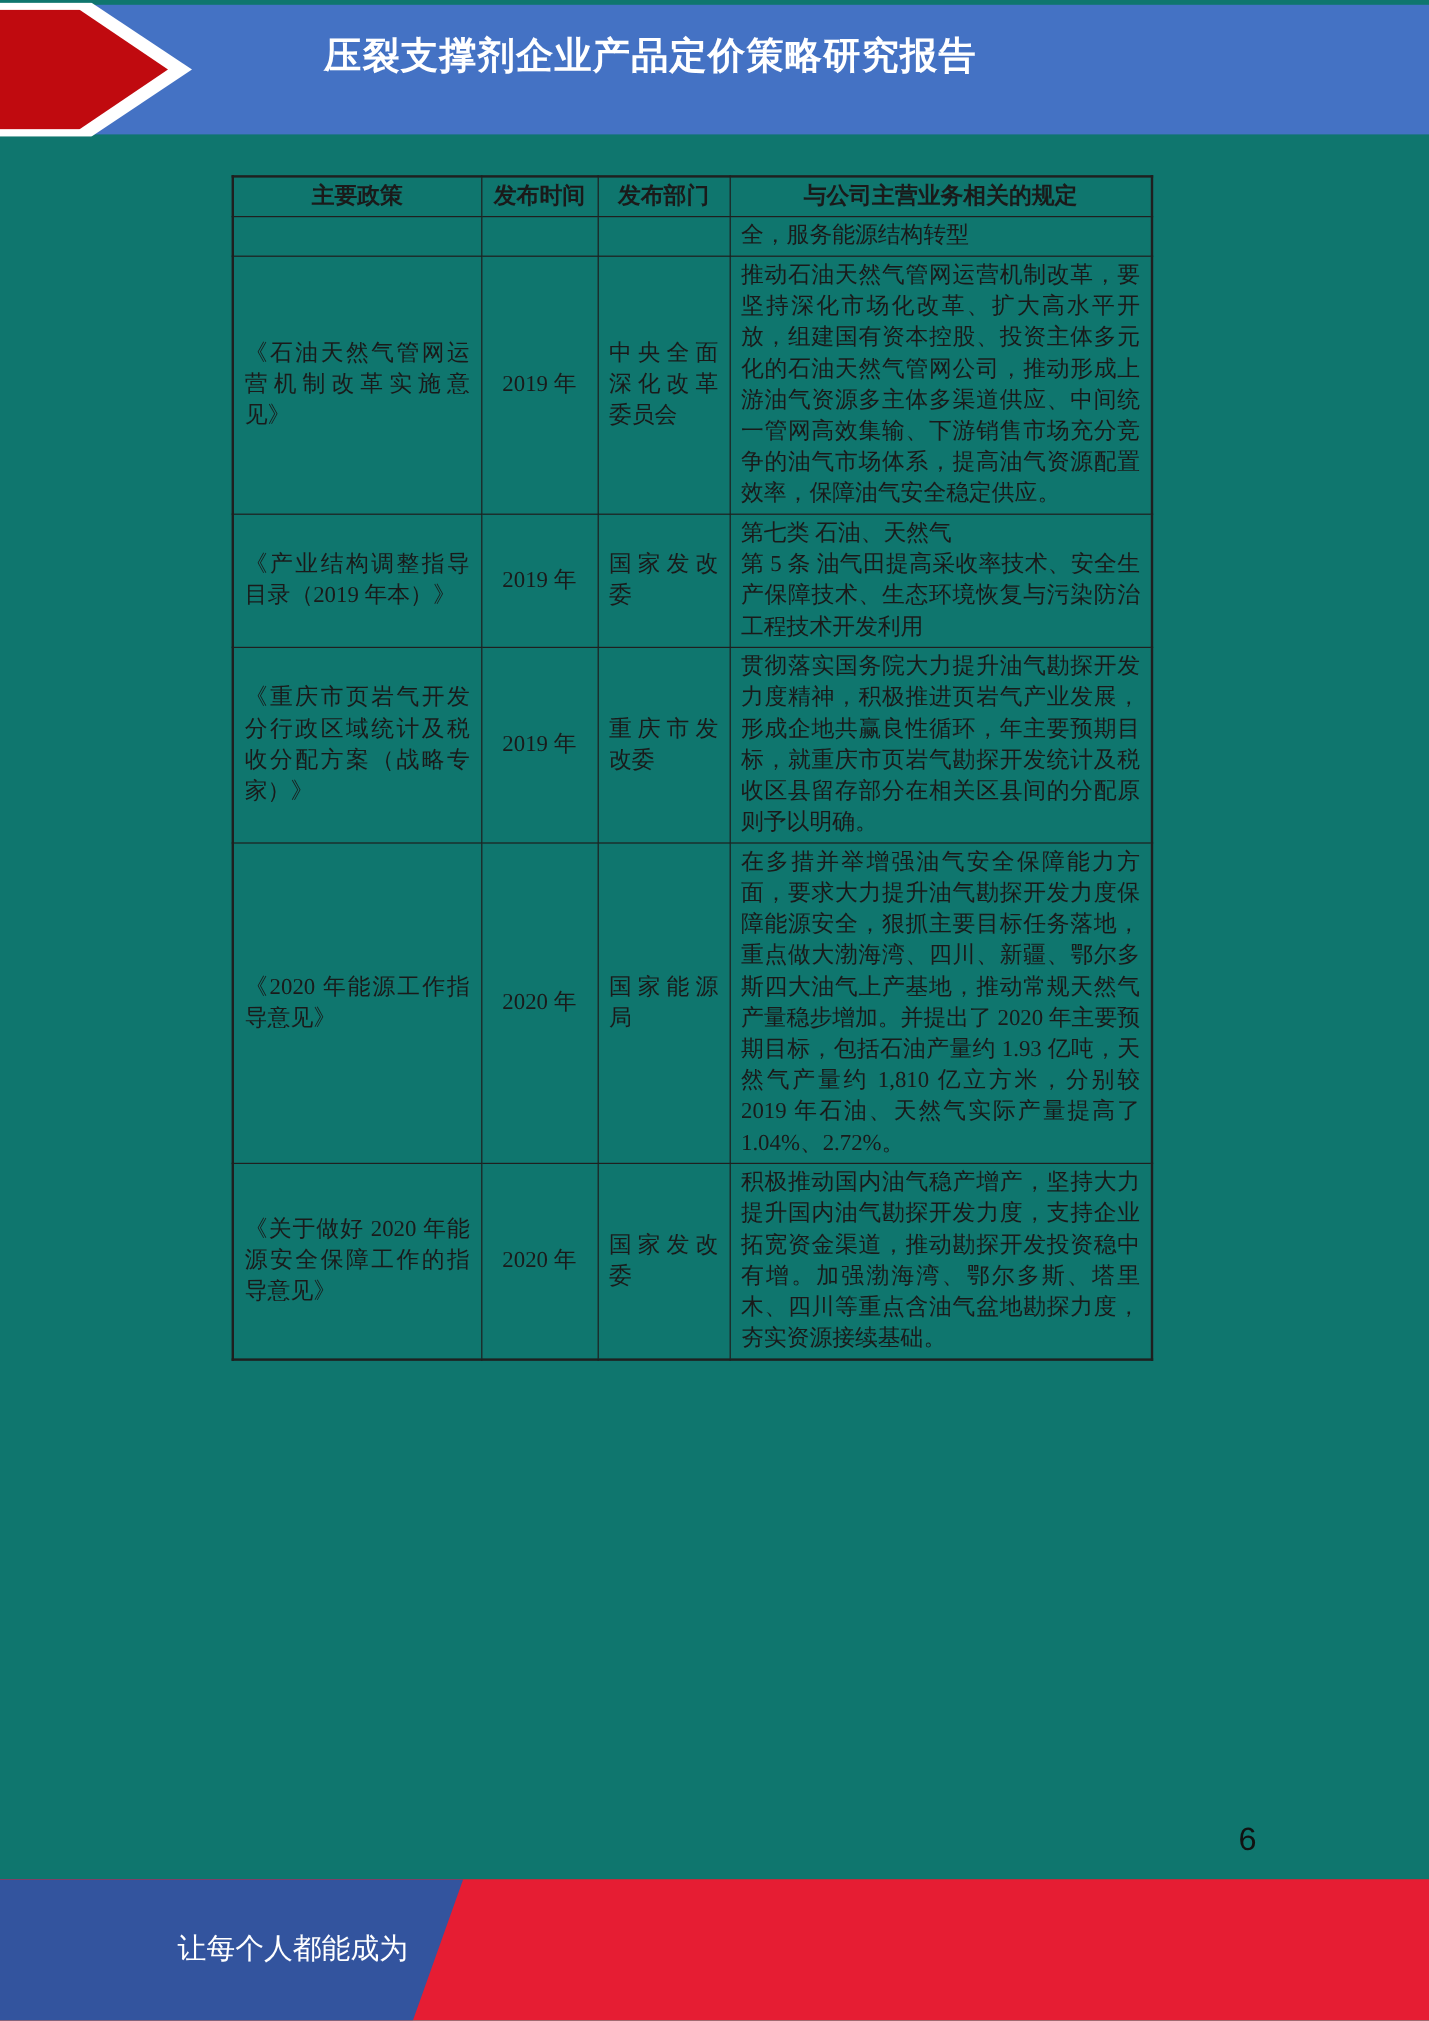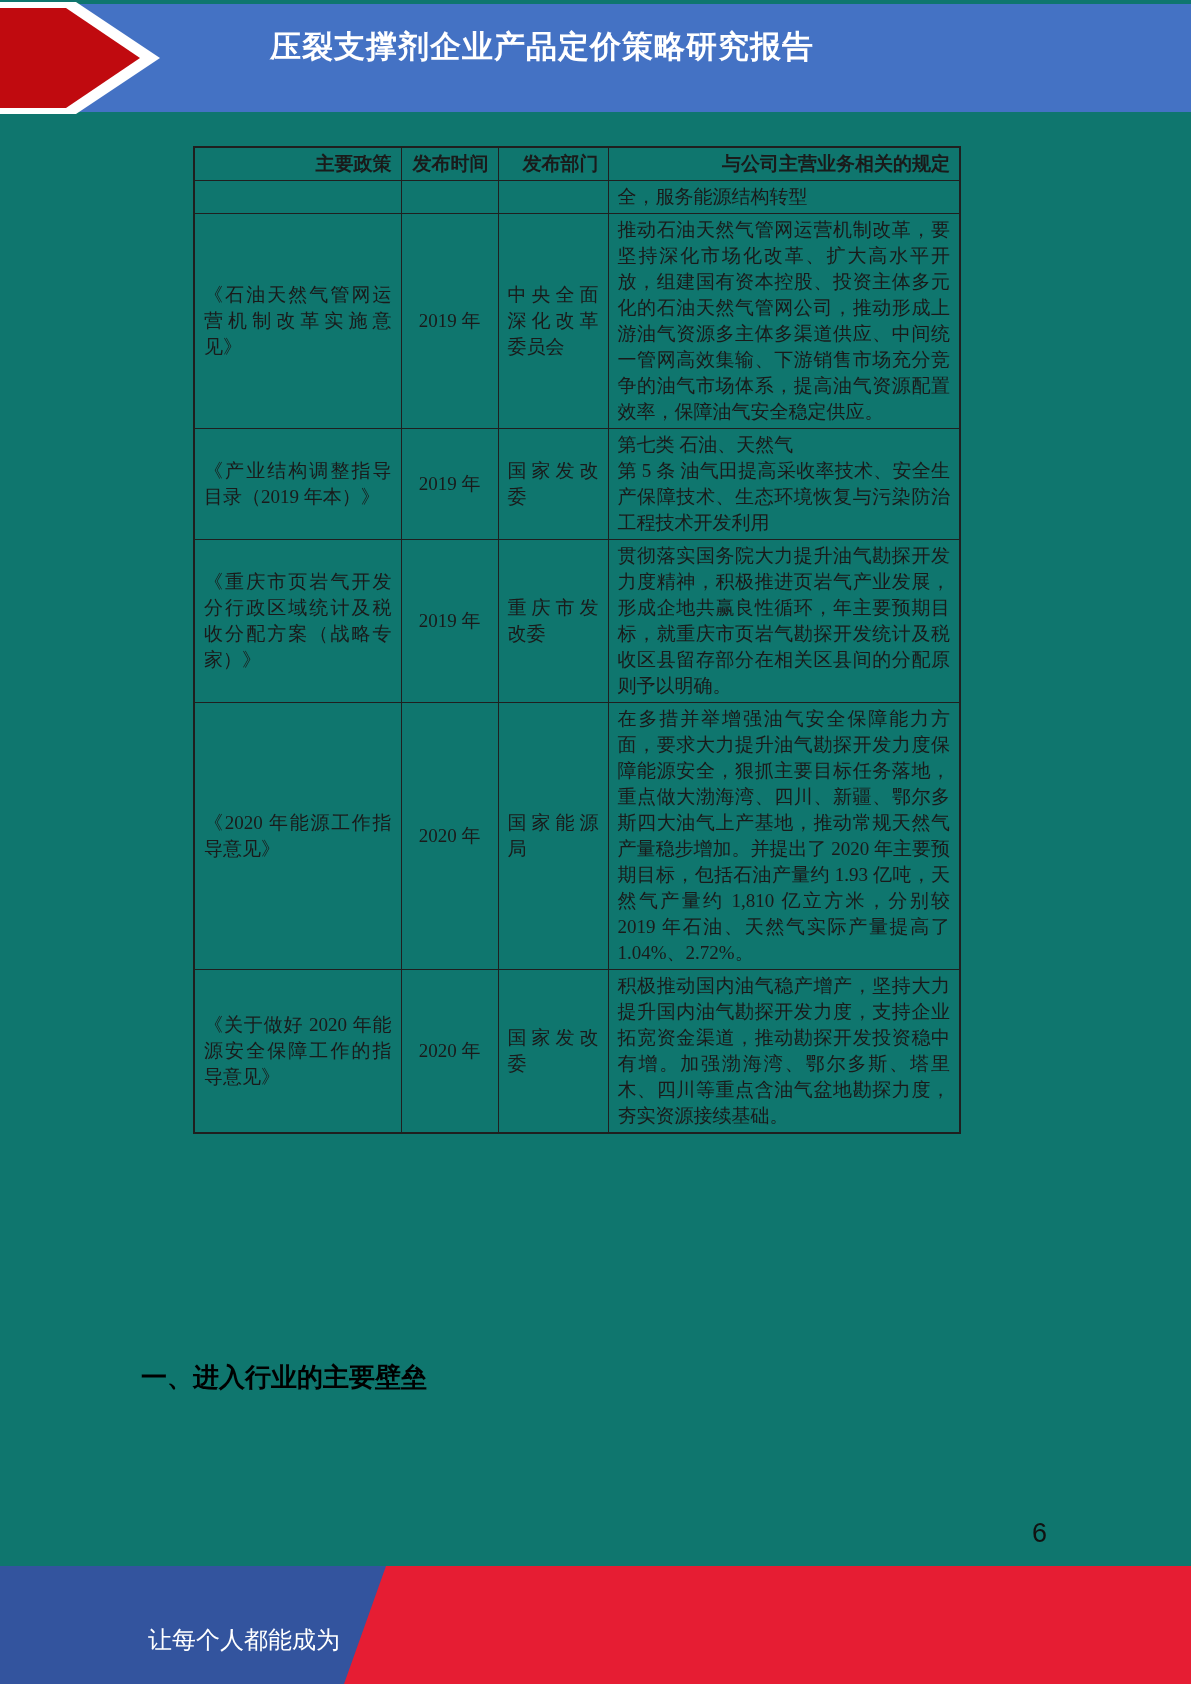--- a/index.html
+++ b/index.html
@@ -58,21 +58,21 @@
     line-height: 26px;
   }
   table.policy-table th, table.policy-table td {
     border: 1px solid #1f1f1f;
     padding: 3px 9px;
     vertical-align: middle;
   }
   table.policy-table { border: 2px solid #1f1f1f; }
   table.policy-table th {
     font-weight: bold;
-    text-align: right;
+    text-align: center;
     height: 32px;
     font-size: 19px;
   }
   td.c0 { text-align: justify; padding-left: 13px; padding-right: 13px; }
   td.c1 { text-align: center; }
   td.c2 { text-align: justify; }
   td.c3 { text-align: justify; white-space: pre-line; vertical-align: top; padding-top: 4px; }
 
   
   .section-heading {
@@ -114,21 +114,20 @@
     width: 400px; height: 100%;
     background: #33549e;
     clip-path: polygon(0 0, 386px 0, 344px 100%, 0 100%);
   }
   .footer-left-text {
     position: absolute;
     left: 148px; top: 42px;
     font-size: 24px;
     color: #ffffff;
     white-space: nowrap;
-    margin-top: 16px;
   }
   .footer-right-text {
     position: absolute;
     left: 420px; top: 40px;
     font-size: 24px;
     letter-spacing: 1px;
     color: #ffffff;
     white-space: nowrap;
   }
 </style>
@@ -191,21 +190,20 @@
         </tr>
         <tr>
           <td class="c0">《关于做好 2020 年能源安全保障工作的指导意见》</td>
           <td class="c1">2020 年</td>
           <td class="c2">国家发改委</td>
           <td class="c3">积极推动国内油气稳产增产，坚持大力提升国内油气勘探开发力度，支持企业拓宽资金渠道，推动勘探开发投资稳中有增。加强渤海湾、鄂尔多斯、塔里木、四川等重点含油气盆地勘探力度，夯实资源接续基础。</td>
         </tr>
       </tbody>
   </table>
 
-  <h3 class="sub-heading">一、进入行业的主要壁垒</h3>
 
   <div class="page-number">6</div>
 
   <div class="footer">
     <div class="footer-blue"></div>
     <span class="footer-left-text">让每个人都能成为</span>
   </div>
 
 </div>
 

